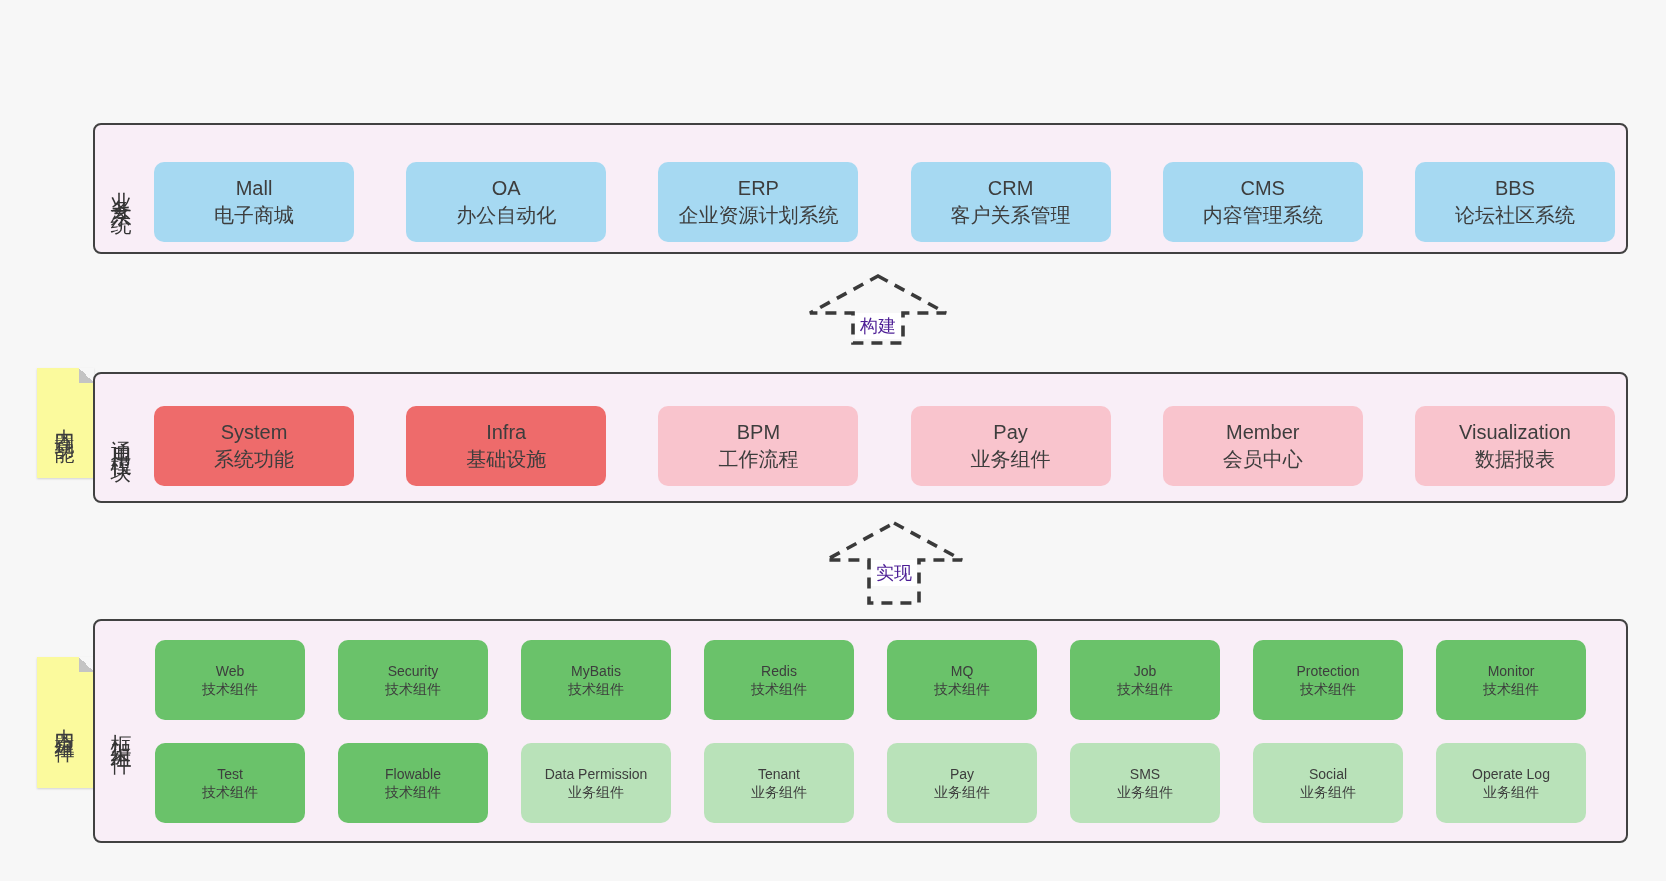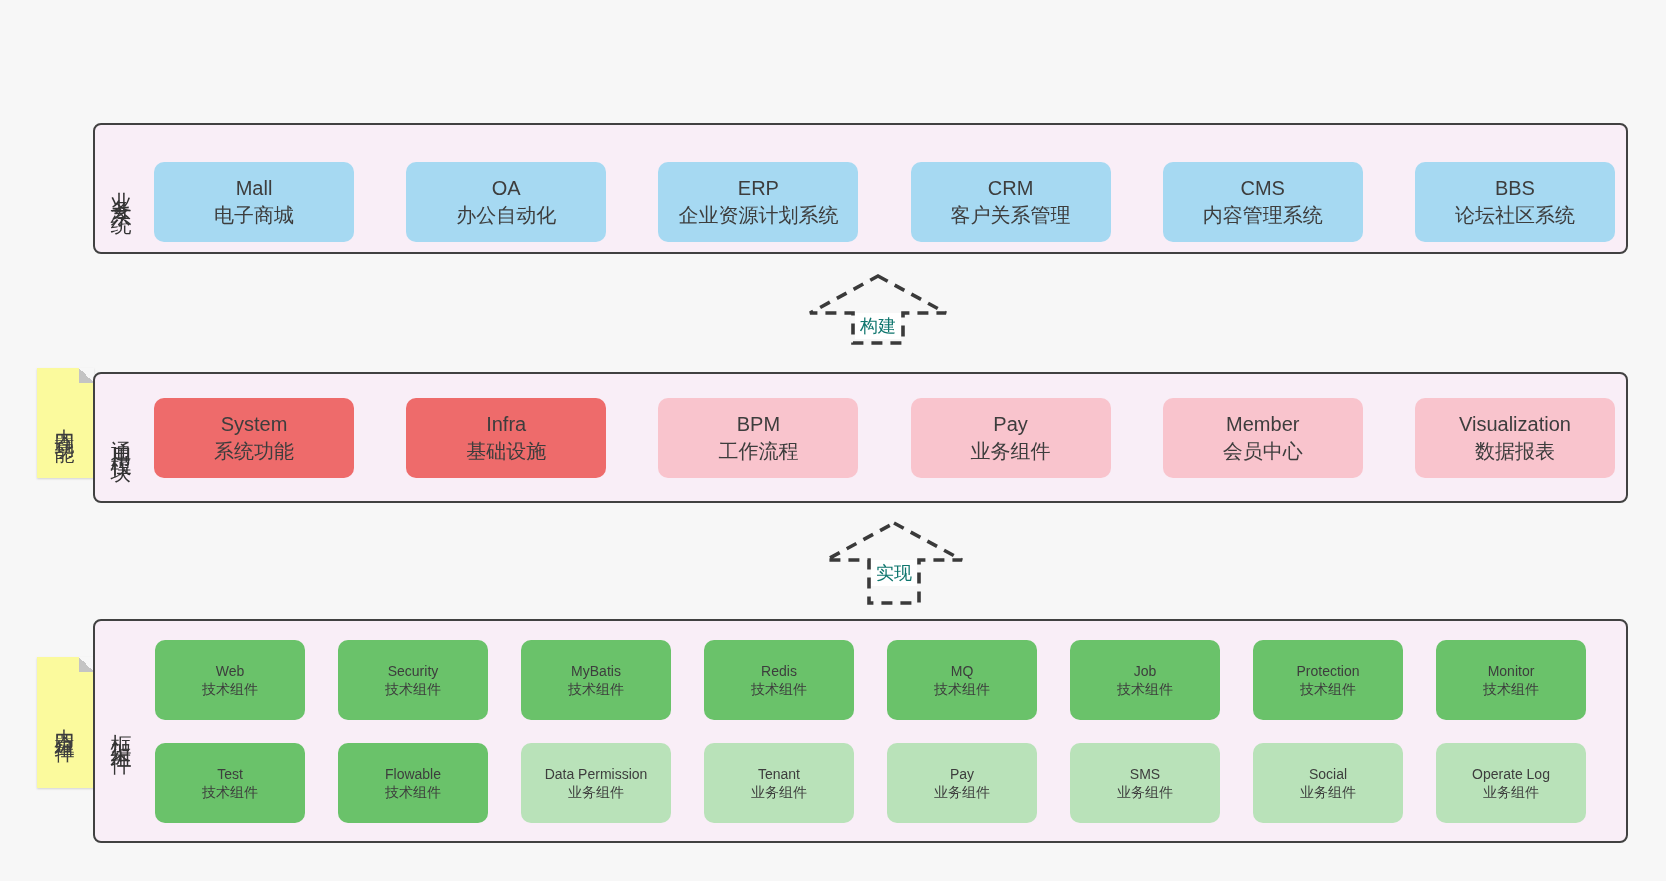--- a/index.html
+++ b/index.html
@@ -39,21 +39,21 @@
     white-space:nowrap;
   }
 
   .boxrow {
     position:absolute;
     left:59px; width:1461px;
     display:flex;
     justify-content:space-between;
   }
   .panel-1 .boxrow { top:25px; }
-  .panel-2 .boxrow { top:24px;justify-content:space-between; }
+  .panel-2 .boxrow { top:32px;justify-content:space-between; }
   .panel-3 .boxrow { left:60px; width:1431px; }
   .panel-3 .boxrow.r1 { top:19px; }
   .panel-3 .boxrow.r2 { top:122px; }
 
   .box {
     width:200px; height:80px;
     border-radius:10px;
     display:flex; flex-direction:column;
     align-items:center; justify-content:center;
     text-align:center;
@@ -103,21 +103,21 @@
     stroke-width:3.6;
     stroke-dasharray:11 8;
   }
   .arrow .alabel {
     position:absolute;
     left:50%; top:40px;
     transform:translateX(-50%);
     background:#ffffff;
     padding:1px 5px;
     font-size:18px;
-    color:#0f766e;
+    color:#4c1d95;
     white-space:nowrap;
   }
 </style>
 </head>
 <body>
 
 <div class="stage">
 
   <div class="panel panel-1">
     <div class="v-label">业务系统</div>

